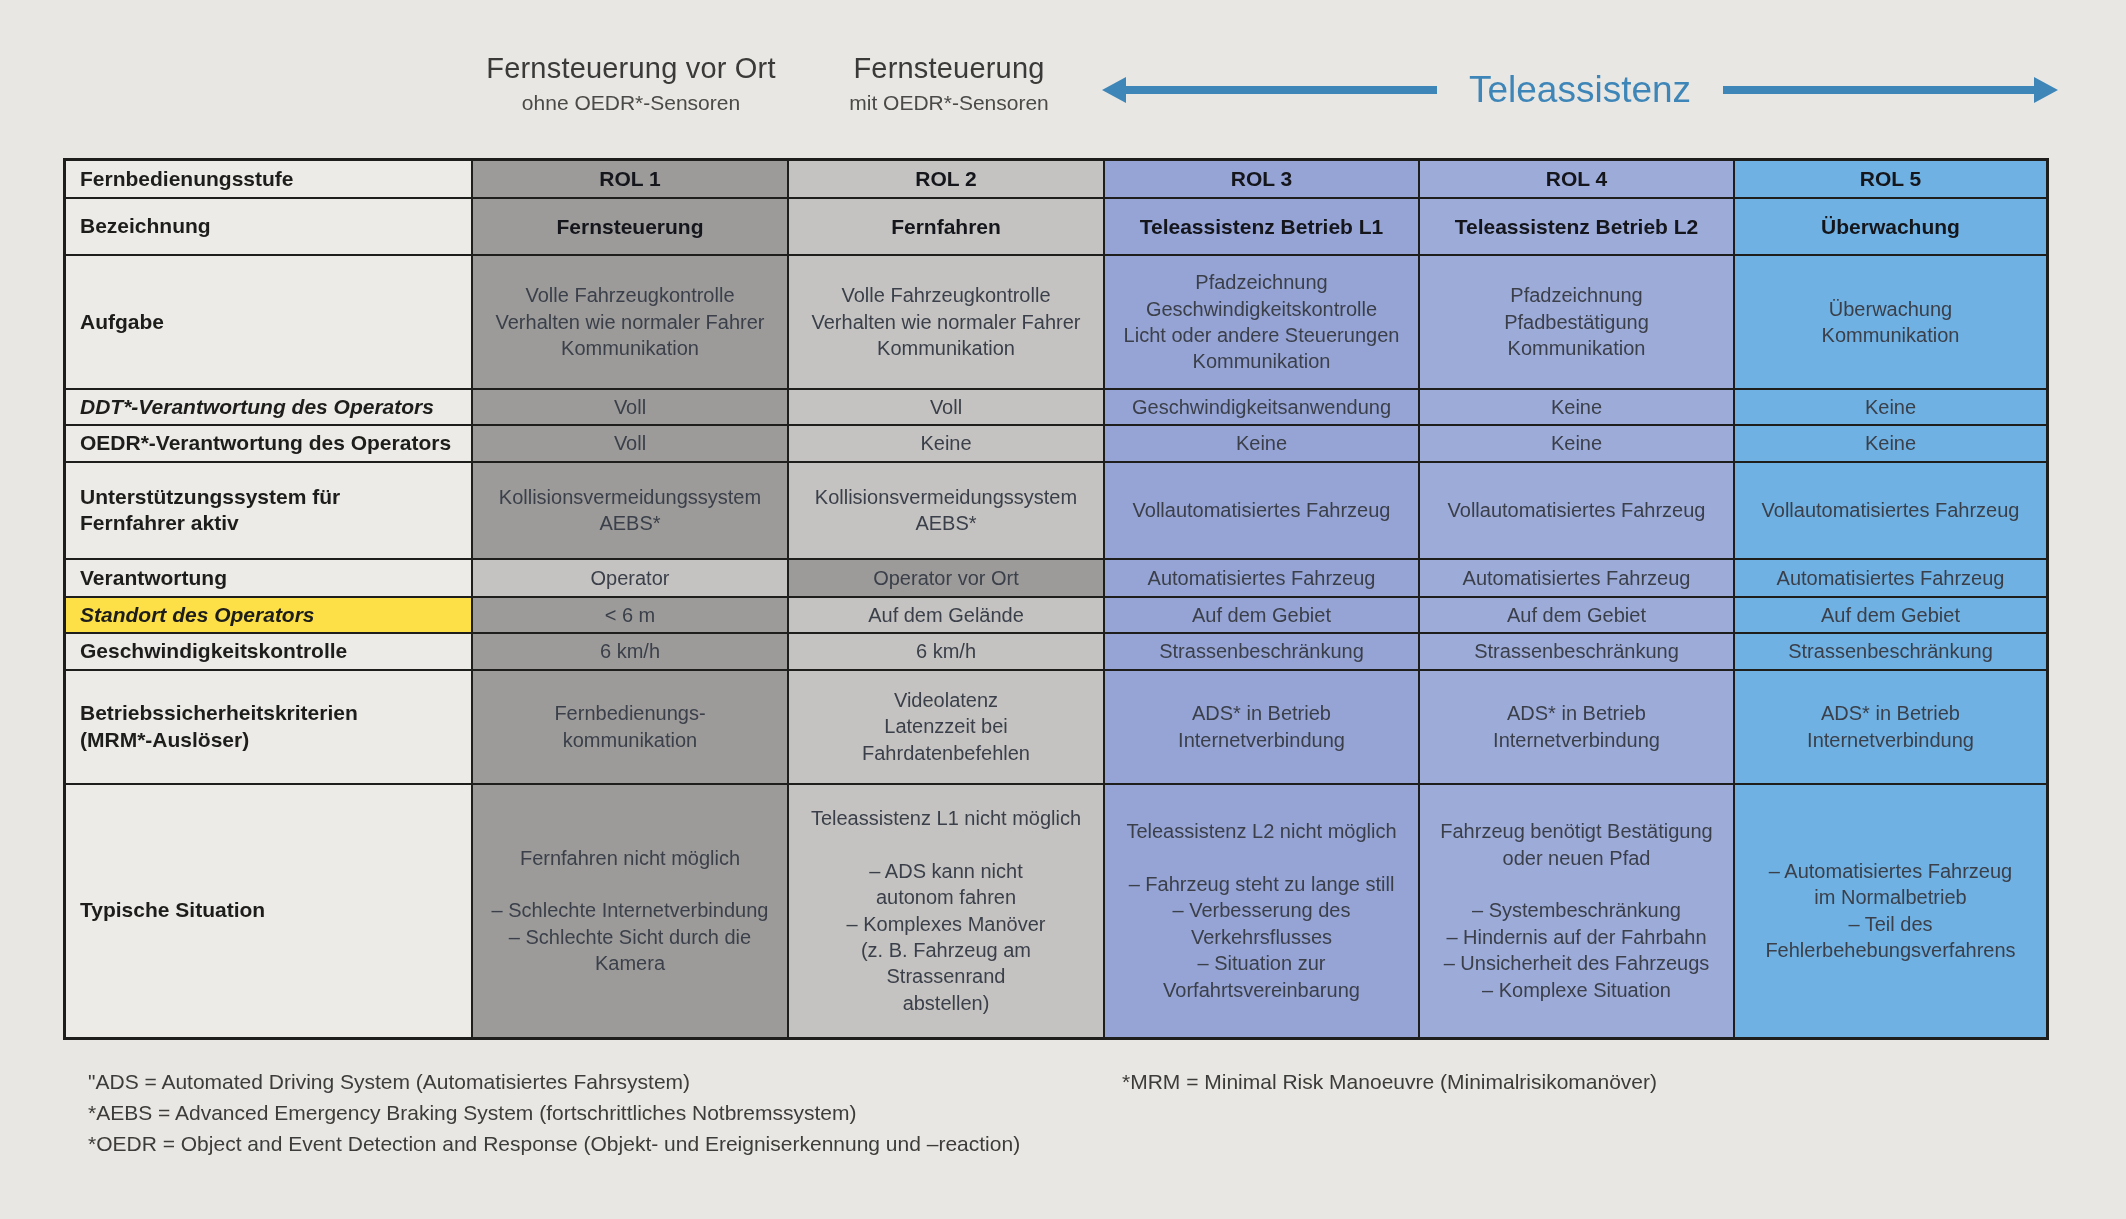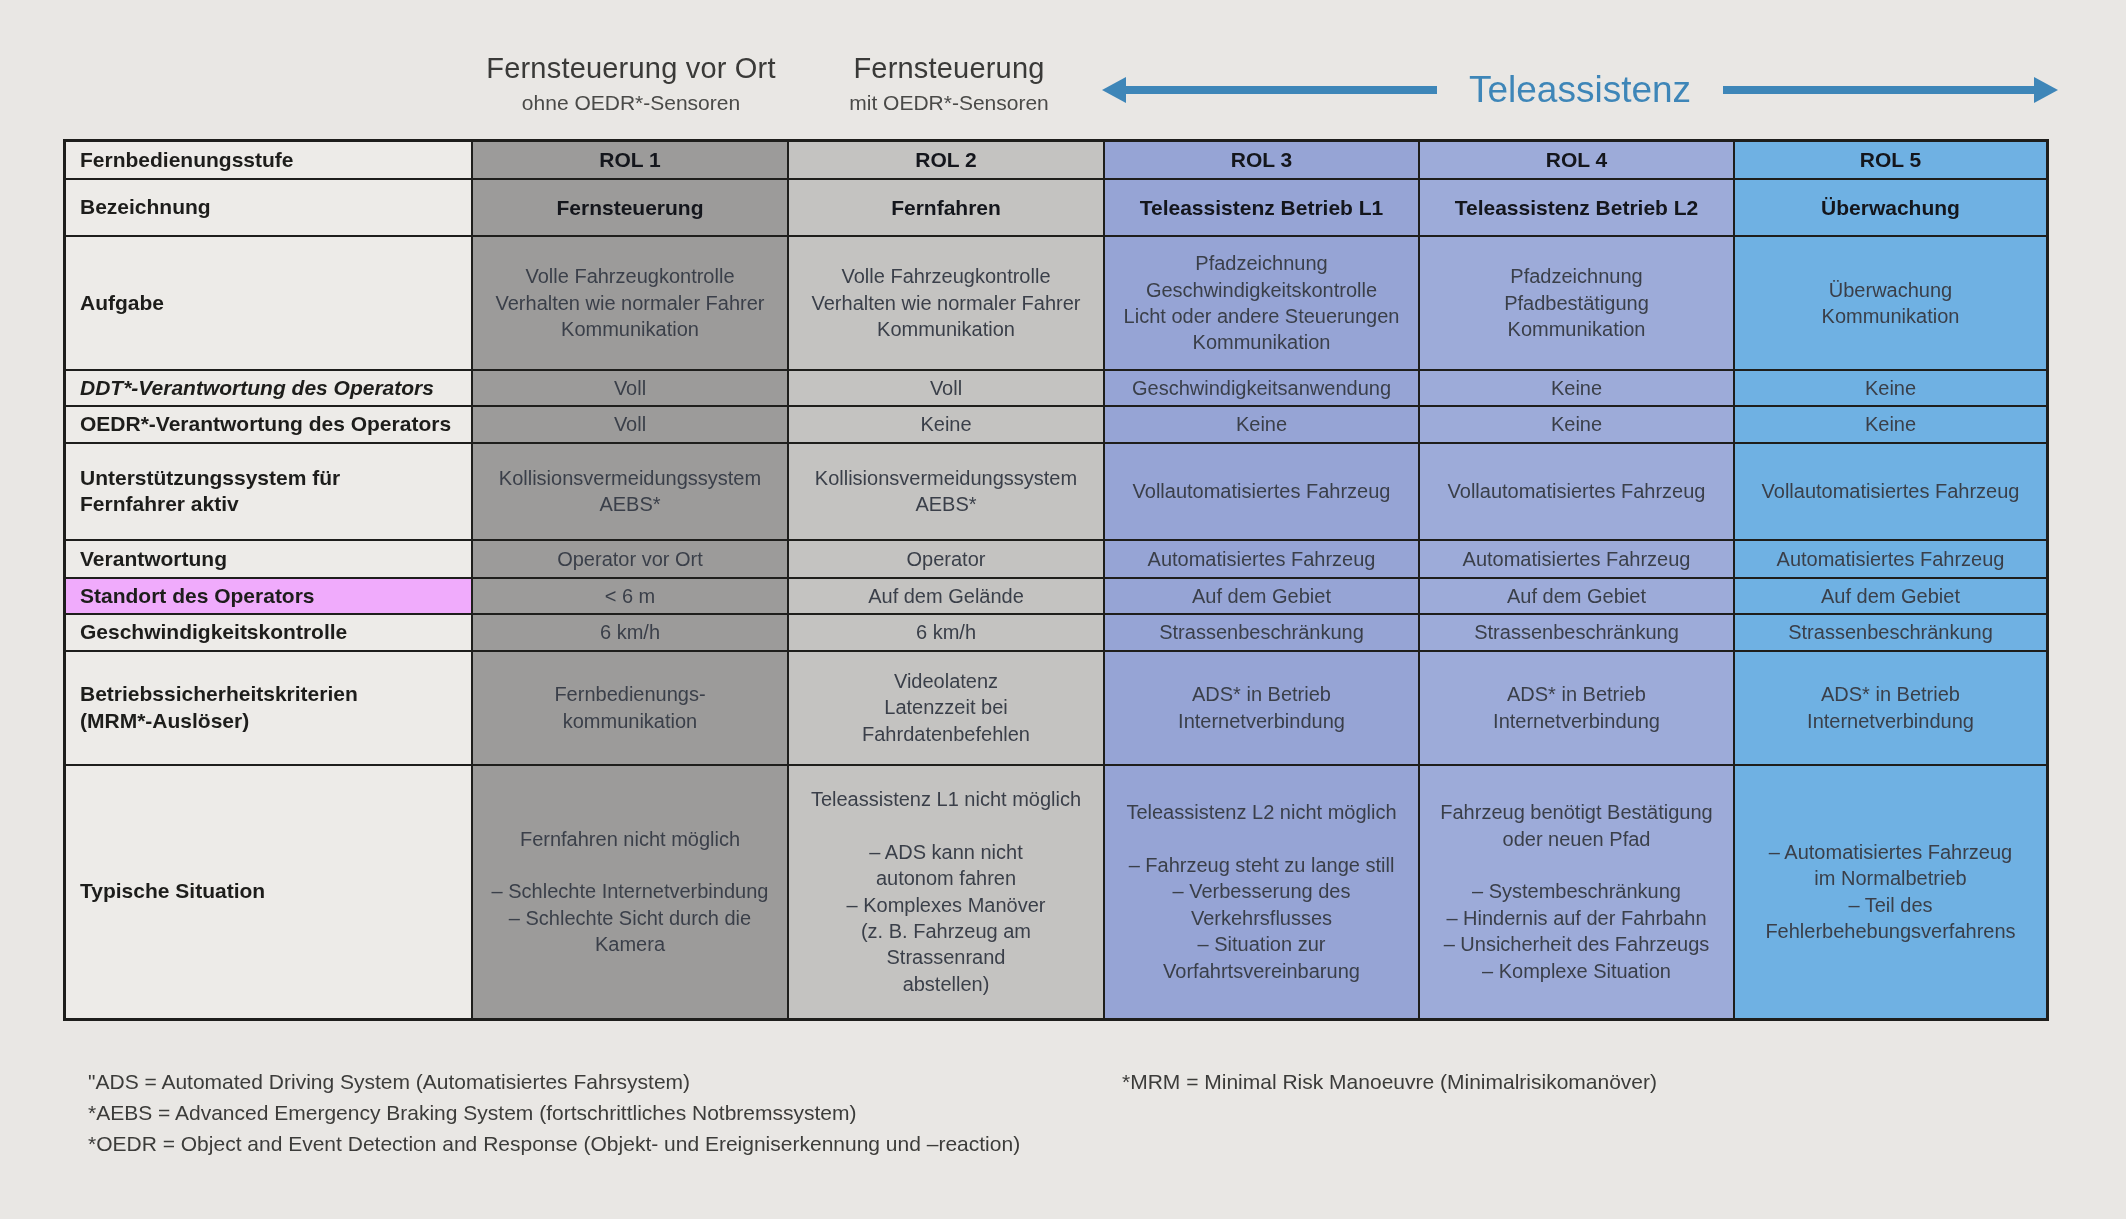--- a/index.html
+++ b/index.html
@@ -20,21 +20,21 @@
   }
   .tele-label{
     font-size:37px;color:var(--accent,#3e86b8);white-space:nowrap;padding:0 14px;
   }
   .arrow{flex:1;display:flex;align-items:center;min-width:60px;}
   .arrow .shaft{flex:1;height:8px;background:var(--accent,#3e86b8);}
   .head-l{width:0;height:0;border-top:13px solid transparent;border-bottom:13px solid transparent;border-right:24px solid var(--accent,#3e86b8);}
   .head-r{width:0;height:0;border-top:13px solid transparent;border-bottom:13px solid transparent;border-left:24px solid var(--accent,#3e86b8);}
   
   .rol-table{
-    position:absolute;left:63px;top:139px;width:1986px;
+    position:absolute;left:63px;top:158px;width:1986px;
     display:grid;
     background:#1e1e1c;           
     border:3px solid #1e1e1c;
     gap:2px;
     box-sizing:border-box;
   }
   .cell{
     display:flex;align-items:center;justify-content:center;
     text-align:center;
     font-size:20px;line-height:1.32;
@@ -122,26 +122,26 @@
     <div class="cell label" style="background: rgb(237, 235, 232);">Unterstützungssystem für
 Fernfahrer aktiv</div>
     <div class="cell" style="background: rgb(156, 155, 154);">Kollisionsvermeidungssystem
 AEBS*</div>
     <div class="cell" style="background: rgb(196, 195, 193);">Kollisionsvermeidungssystem
 AEBS*</div>
     <div class="cell" style="background: rgb(150, 164, 213);">Vollautomatisiertes Fahrzeug</div>
     <div class="cell" style="background: rgb(157, 171, 217);">Vollautomatisiertes Fahrzeug</div>
     <div class="cell" style="background: rgb(111, 177, 227);">Vollautomatisiertes Fahrzeug</div>
     <div class="cell label" style="background: rgb(237, 235, 232);">Verantwortung</div>
+    <div class="cell" style="background: rgb(196, 195, 193);">Operator</div>
     <div class="cell" style="background: rgb(156, 155, 154);">Operator vor Ort</div>
-    <div class="cell" style="background: rgb(196, 195, 193);">Operator</div>
     <div class="cell" style="background: rgb(150, 164, 213);">Automatisiertes Fahrzeug</div>
     <div class="cell" style="background: rgb(157, 171, 217);">Automatisiertes Fahrzeug</div>
     <div class="cell" style="background: rgb(111, 177, 227);">Automatisiertes Fahrzeug</div>
-    <div class="cell label" style="background: #f0abfc;">Standort des Operators</div>
+    <div class="cell label" style="background: #fde047; font-style: italic;">Standort des Operators</div>
     <div class="cell" style="background: rgb(156, 155, 154);">&lt; 6 m</div>
     <div class="cell" style="background: rgb(196, 195, 193);">Auf dem Gelände</div>
     <div class="cell" style="background: rgb(150, 164, 213);">Auf dem Gebiet</div>
     <div class="cell" style="background: rgb(157, 171, 217);">Auf dem Gebiet</div>
     <div class="cell" style="background: rgb(111, 177, 227);">Auf dem Gebiet</div>
     <div class="cell label" style="background: rgb(237, 235, 232);">Geschwindigkeitskontrolle</div>
     <div class="cell" style="background: rgb(156, 155, 154);">6 km/h</div>
     <div class="cell" style="background: rgb(196, 195, 193);">6 km/h</div>
     <div class="cell" style="background: rgb(150, 164, 213);">Strassenbeschränkung</div>
     <div class="cell" style="background: rgb(157, 171, 217);">Strassenbeschränkung</div>

